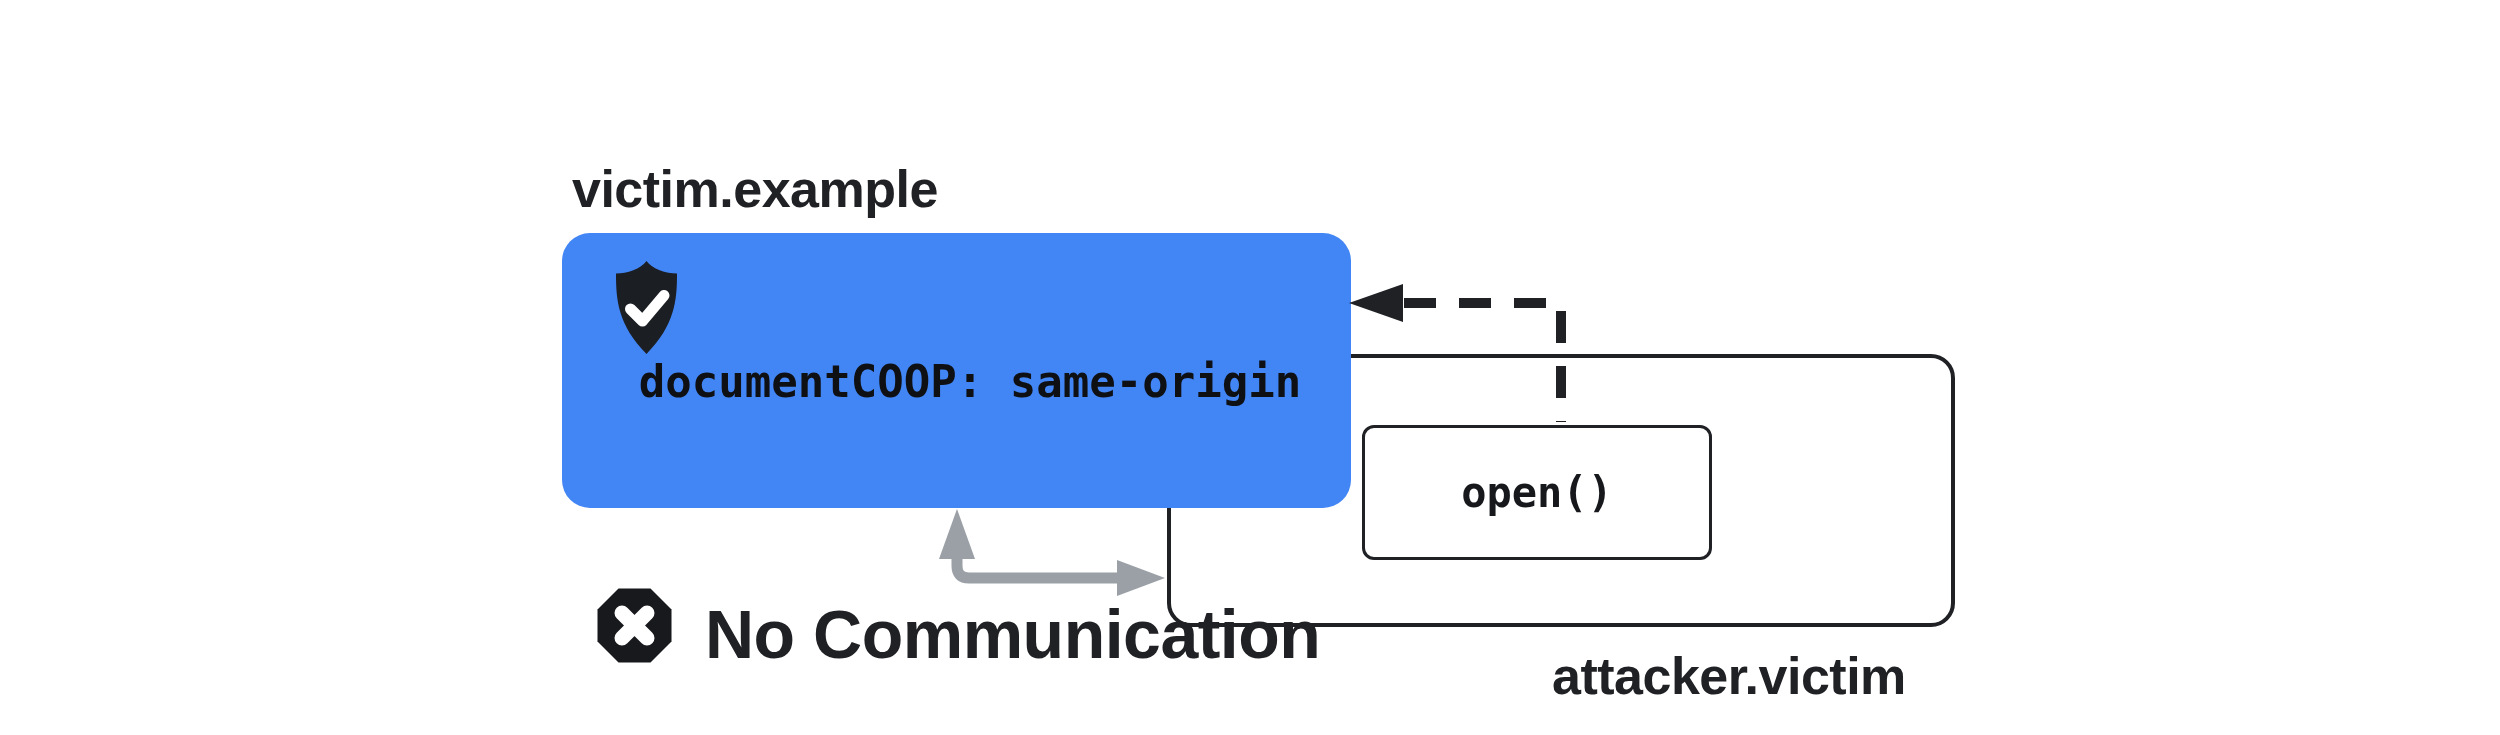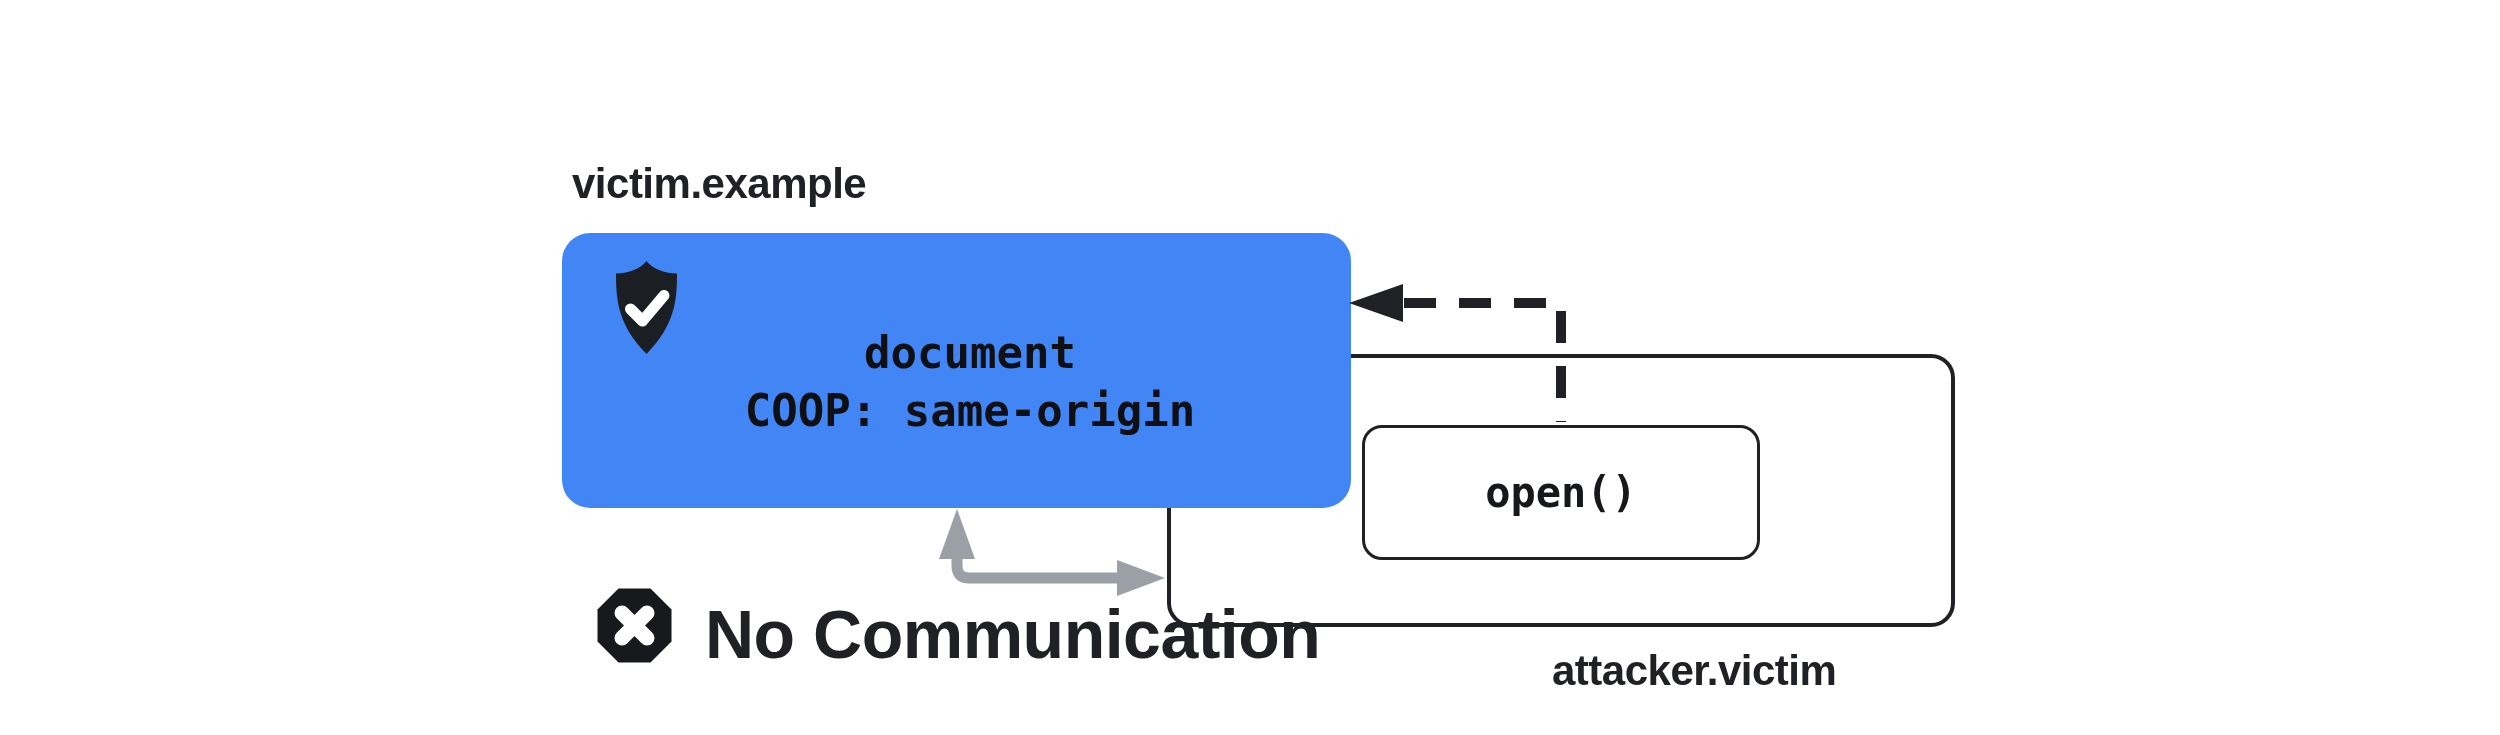--- a/index.html
+++ b/index.html
@@ -10,21 +10,21 @@
   .stage {
     position: relative;
     width: 2500px;
     height: 735px;
     background: #ffffff;
     overflow: hidden;
     font-family: "Liberation Sans", sans-serif;
   }
   .domain-label {
     position: absolute;
-    font-size: 42px;
+    font-size: 52px;
     font-weight: 700;
     color: #202124;
     line-height: 1;
     white-space: nowrap;
     letter-spacing: -0.5px;
   }
   .victim-label   { left: 572px;  top: 163px; }
   .attacker-label { left: 1552px; top: 650px; }
 
   .attacker-box {
@@ -33,25 +33,25 @@
     width: 788px; height: 273px;
     box-sizing: border-box;
     background: #ffffff;
     border: 4px solid #1f2125;
     border-radius: 24px;
     z-index: 1;
   }
   .open-box {
     position: absolute;
     left: 1362px; top: 425px;
-    width: 398px; height: 135px;
+    width: 350px; height: 135px;
     box-sizing: border-box;
     background: #ffffff;
     border: 3px solid #1f2125;
-    border-radius: 20px;
+    border-radius: 12px;
     z-index: 2;
     display: flex;
     align-items: center;
     justify-content: center;
     font-family: "DejaVu Sans Mono", monospace;
     font-weight: 700;
     font-size: 42px;
     color: #16181c;
   }
   .victim-box {
@@ -59,21 +59,21 @@
     left: 562px; top: 233px;
     width: 789px; height: 275px;
     background: #4285F4;
     border-radius: 28px;
     z-index: 3;
   }
   .victim-box-text {
     position: absolute;
     inset: 0;
     display: flex;
-    flex-direction: column;
+    flex-direction: row;
     align-items: center;
     justify-content: center;
     padding-top: 22px;
     font-family: "DejaVu Sans Mono", monospace;
     font-weight: 700;
     font-size: 44px;
     line-height: 58px;
     color: #0e1013;
     text-align: center;
     white-space: pre;

